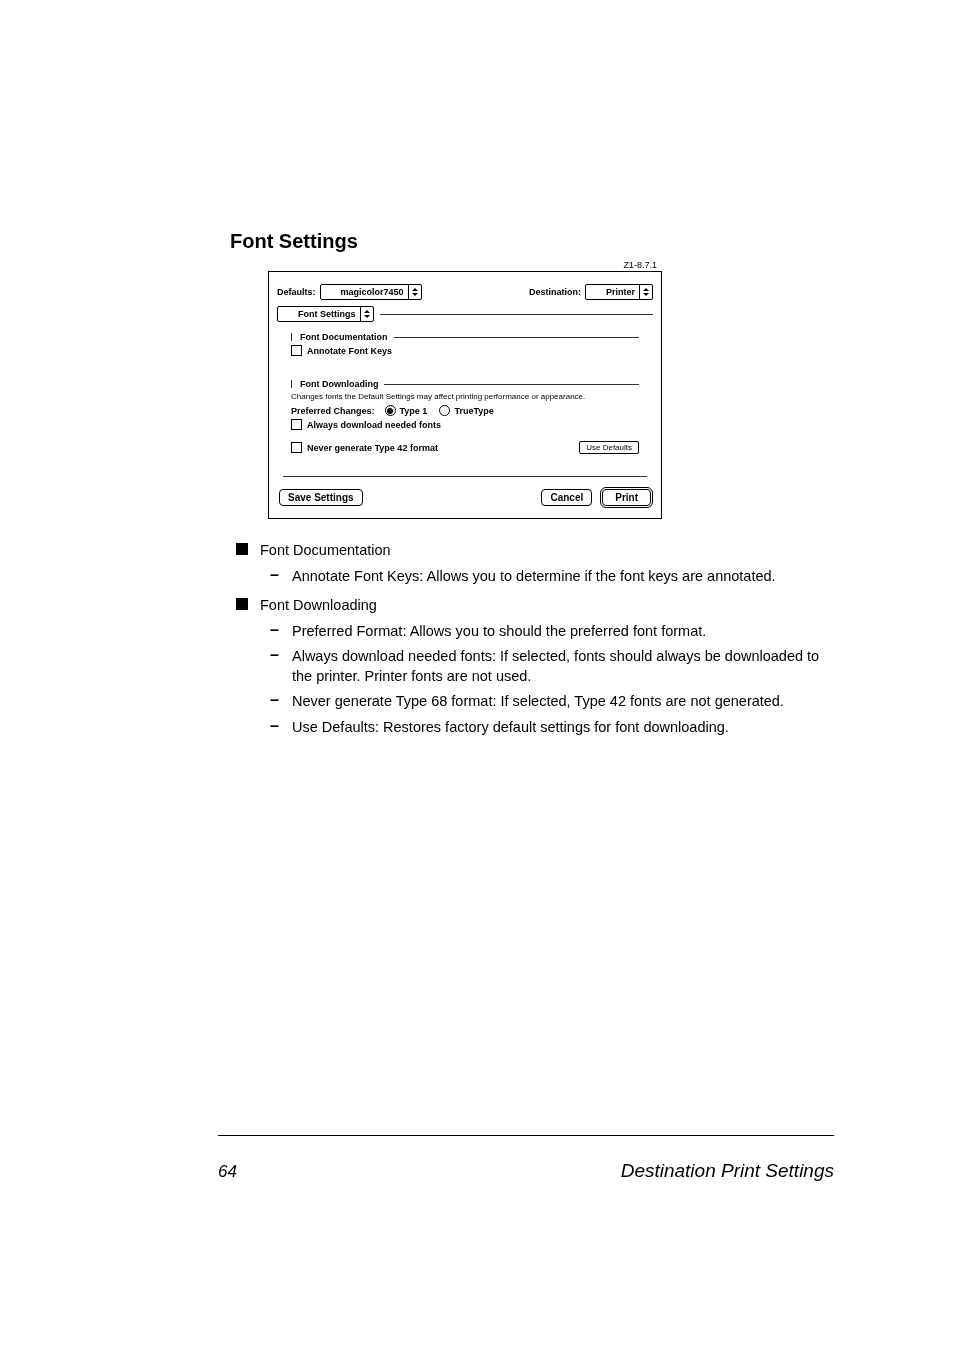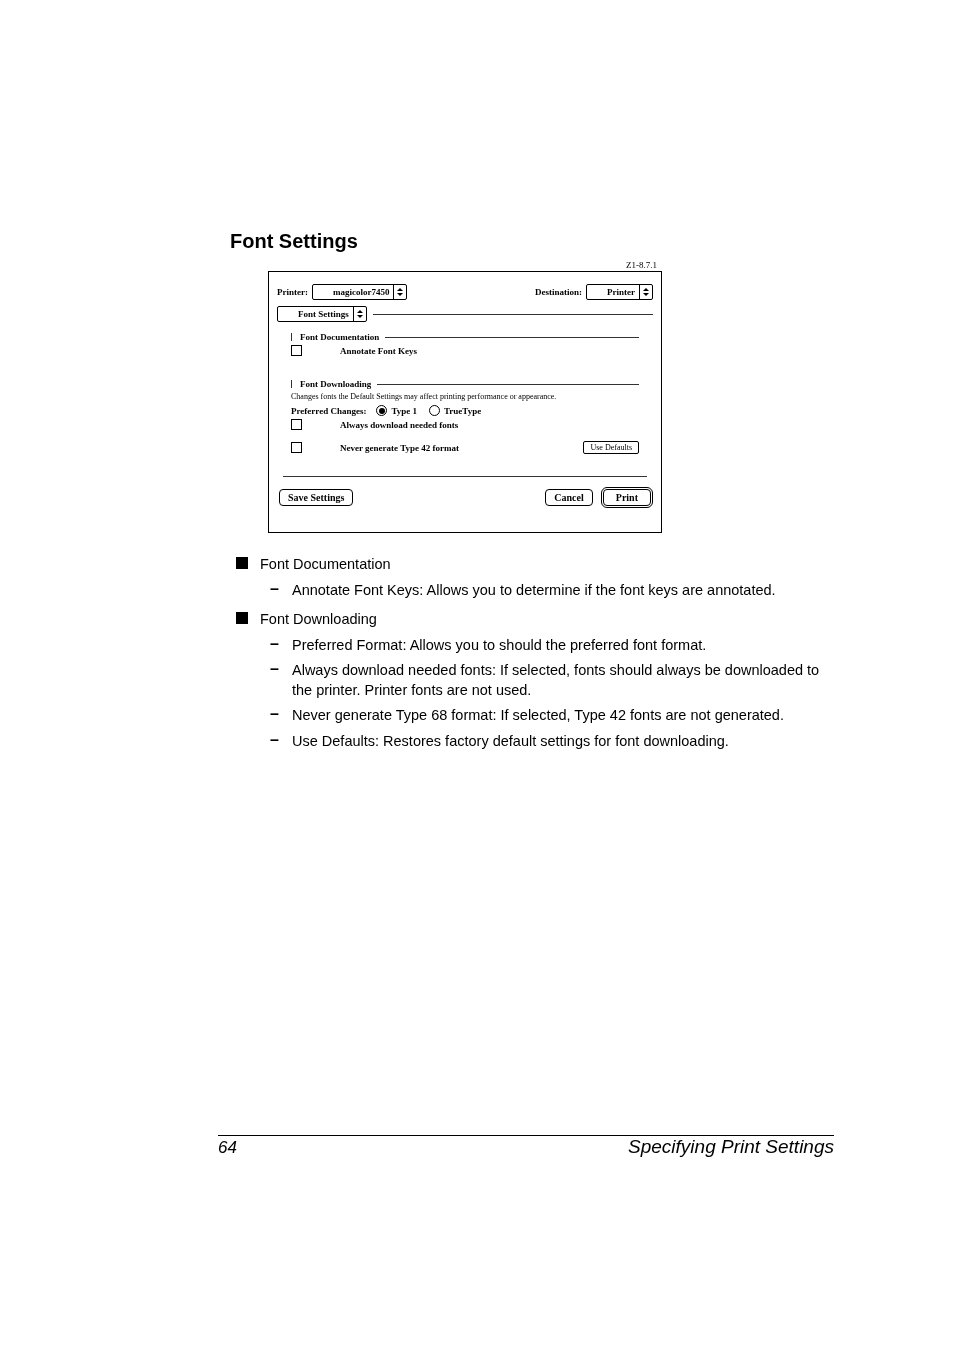--- a/index.html
+++ b/index.html
@@ -20,21 +20,21 @@
     font-weight: bold;
     margin: 0 0 18px 0;
   }
 
   
   .dialog {
     width: 376px;
     margin-left: 38px;
     border: 1px solid #000;
     padding: 4px 8px 10px 8px;
-    font-family: Liberation Serif, serif;
+    font-family: Liberation Sans, sans-serif;
     font-size: 9px;
     color: #000;
     background: #fff;
     position: relative;
   }
   .dlg-version {
     position: absolute;
     top: -12px;
     right: 4px;
     font-size: 9px;
@@ -119,21 +119,20 @@
   .group-title-row .line {
     flex: 1;
     border-top: 1px solid #333;
     margin-left: 6px;
   }
 
   .cbrow {
     display: flex;
     align-items: center;
     margin: 3px 0;
-    gap: 33px;
   }
   .cb {
     width: 9px; height: 9px;
     border: 1px solid #000;
     margin-right: 5px;
     background: #fff;
   }
   .cblabel {
     font-weight: bold;
     font-size: 9px;
@@ -178,21 +177,21 @@
     border: 1px solid #000;
     border-radius: 2px;
     padding: 1px 6px;
     font-size: 8px;
     background: #fff;
   }
 
   .dlg-bottom {
     display: flex;
     align-items: center;
-    margin: 12px 2px 16px 2px;
+    margin: 12px 2px 2px 2px;
     text-align: right;
   }
   .btn {
     border: 1px solid #000;
     border-radius: 4px;
     padding: 2px 8px;
     font-weight: bold;
     font-size: 10px;
     background: #fff;
   }
@@ -244,21 +243,21 @@
     position: absolute;
     left: 218px;
     right: 120px;
     bottom: 214px;
     border-top: 1px solid #000;
   }
   .footer {
     position: absolute;
     left: 218px;
     right: 120px;
-    bottom: 192px;
+    bottom: 168px;
     display: flex;
     align-items: baseline;
     justify-content: space-between;
   }
   .page-num {
     font-style: italic;
     font-size: 17px;
   }
   .footer-title {
     font-style: italic;
@@ -269,21 +268,21 @@
 <body>
 
 <div class="page">
 
   <h2 class="section-title">Font Settings</h2>
 
   <div class="dialog">
     <div class="dlg-version">Z1-8.7.1</div>
 
     <div class="dlg-toprow">
-      <span class="lbl">Printer:</span>
+      <span class="lbl">Defaults:</span>
       <span class="combo">
         <span class="combo-text">magicolor7450</span>
         <span class="spin"></span>
       </span>
       <span style="flex:1"></span>
       <span class="lbl">Destination:</span>
       <span class="combo">
         <span class="combo-text">Printer</span>
         <span class="spin"></span>
       </span>
@@ -378,14 +377,14 @@
       <span class="bullet-text">Use Defaults: Restores factory default settings for font downloading.</span>
     </div>
 
   </div>
 
 </div>
 
 <div class="footer-rule"></div>
 <div class="footer">
   <span class="page-num">64</span>
-  <span class="footer-title">Specifying Print Settings</span>
+  <span class="footer-title">Destination Print Settings</span>
 </div>
 
 </body></html>

